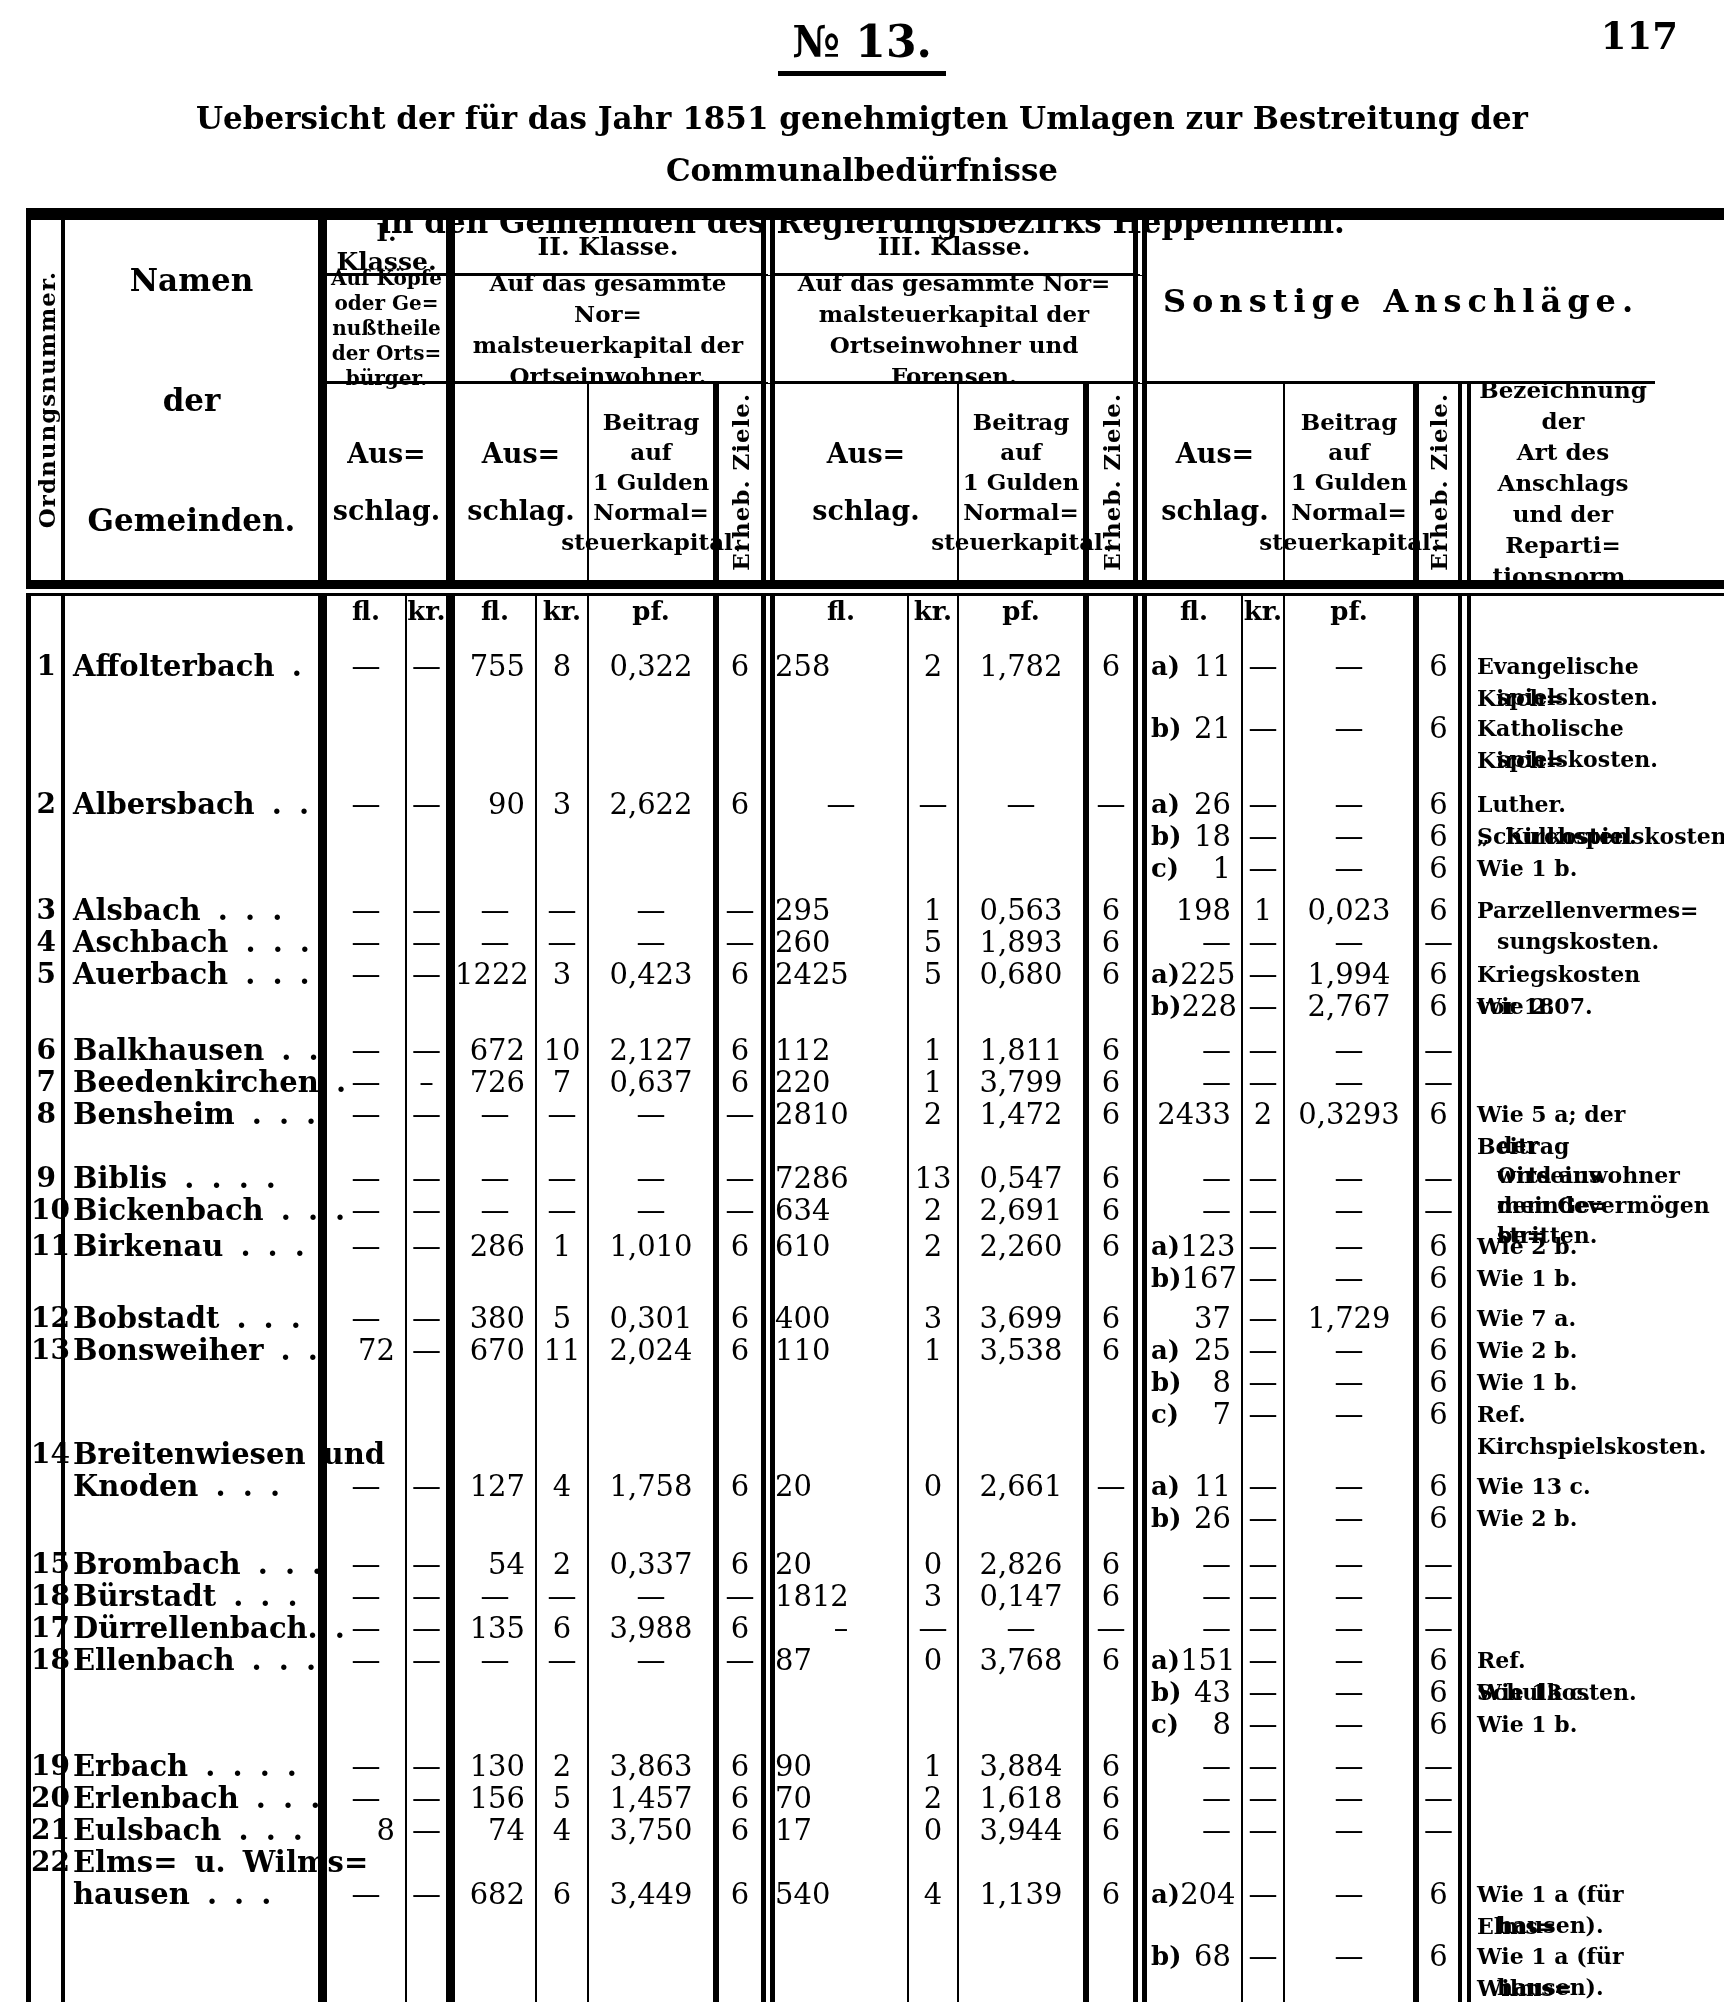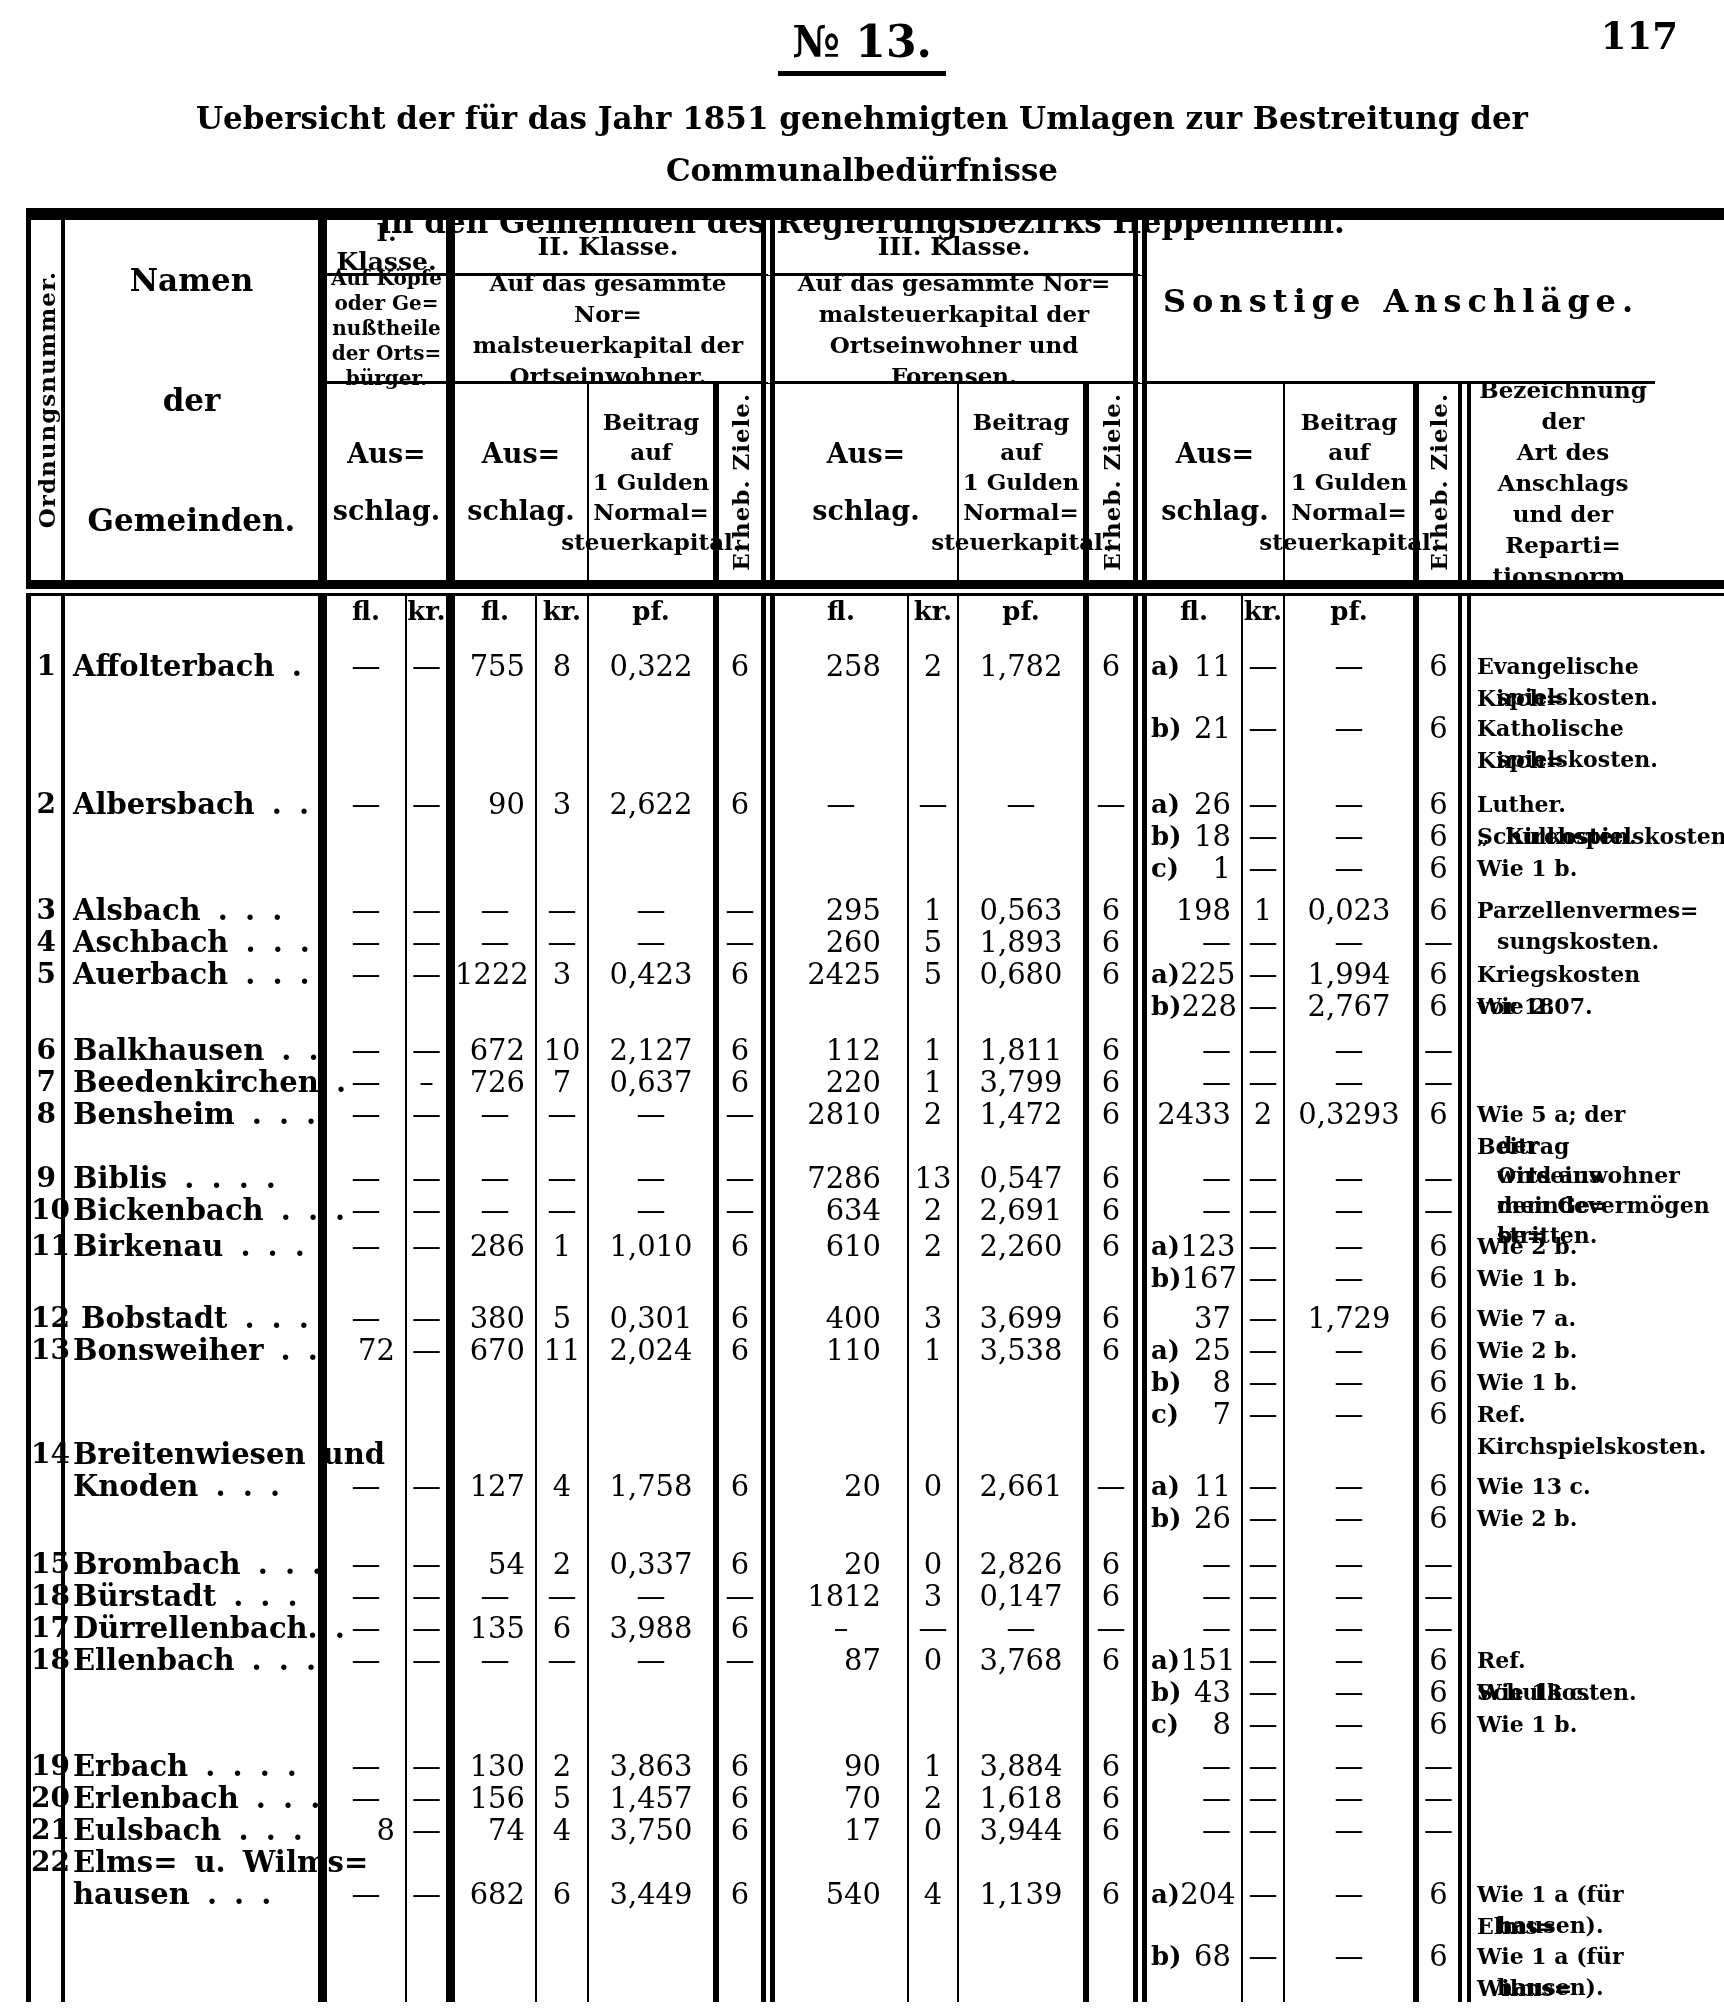--- a/index.html
+++ b/index.html
@@ -29,21 +29,21 @@
   .vert{writing-mode:vertical-rl;transform:rotate(180deg);font-size:23px;font-weight:bold;letter-spacing:1px;white-space:nowrap;}
   .drule1{width:1721px;height:9px;background:#000;}
   .drule2{width:1721px;height:3px;background:#000;margin-top:4px;}
   .ucell{display:flex;align-items:flex-start;justify-content:center;height:42px;font-weight:bold;font-size:26px;}
   .bcell{position:relative;}
   .line{height:32px;line-height:32px;font-size:29px;white-space:nowrap;}
   .spacer{height:32px;}
   .nrline{text-align:right;padding-right:5px;font-size:28px;font-weight:bold;}
   .nameline{font-weight:bold;padding-left:8px;word-spacing:7px;font-size:29px;}
   .vfl{text-align:right;padding-right:10px;}
-  .vfl9{text-align:right;padding-right:26px;}
+  .vfl9{text-align:left;padding-right:26px;}
   .vkr{text-align:center;}
   .vpf{text-align:center;}
   .ver{text-align:center;}
   .dash{text-align:center;padding-right:0;}
   .entry{position:relative;}
   .eline{height:32px;line-height:32px;font-size:29px;display:flex;}
   .pfx{font-weight:bold;font-size:26px;padding-left:4px;}
   .num{flex:1;text-align:right;padding-right:10px;}
   .note{font-weight:bold;font-size:22px;padding-left:6px;}
   .note .nfirst{height:32px;line-height:32px;}
@@ -981,21 +981,21 @@
           </div>
           <div class="entry" style="height: 32px;">
             <div class="note">
               <div class="nfirst">Wie 1 b.</div>
             </div>
           </div>
         </div>
         <div class="bcell br4" style="padding-top: 8px;">
           <div class="line nrline">12</div>
         </div>
-        <div class="bcell br9" style="padding-top: 8px; margin-left: 8px;">
+        <div class="bcell br9" style="padding-top: 8px;">
           <div class="line nameline">Bobstadt .  .  .</div>
         </div>
         <div class="bcell br2" style="padding-top: 8px;">
           <div class="line dash">—</div>
         </div>
         <div class="bcell br9" style="padding-top: 8px;">
           <div class="line dash">—</div>
         </div>
         <div class="bcell br2" style="padding-top: 8px;">
           <div class="line vfl">380</div>

